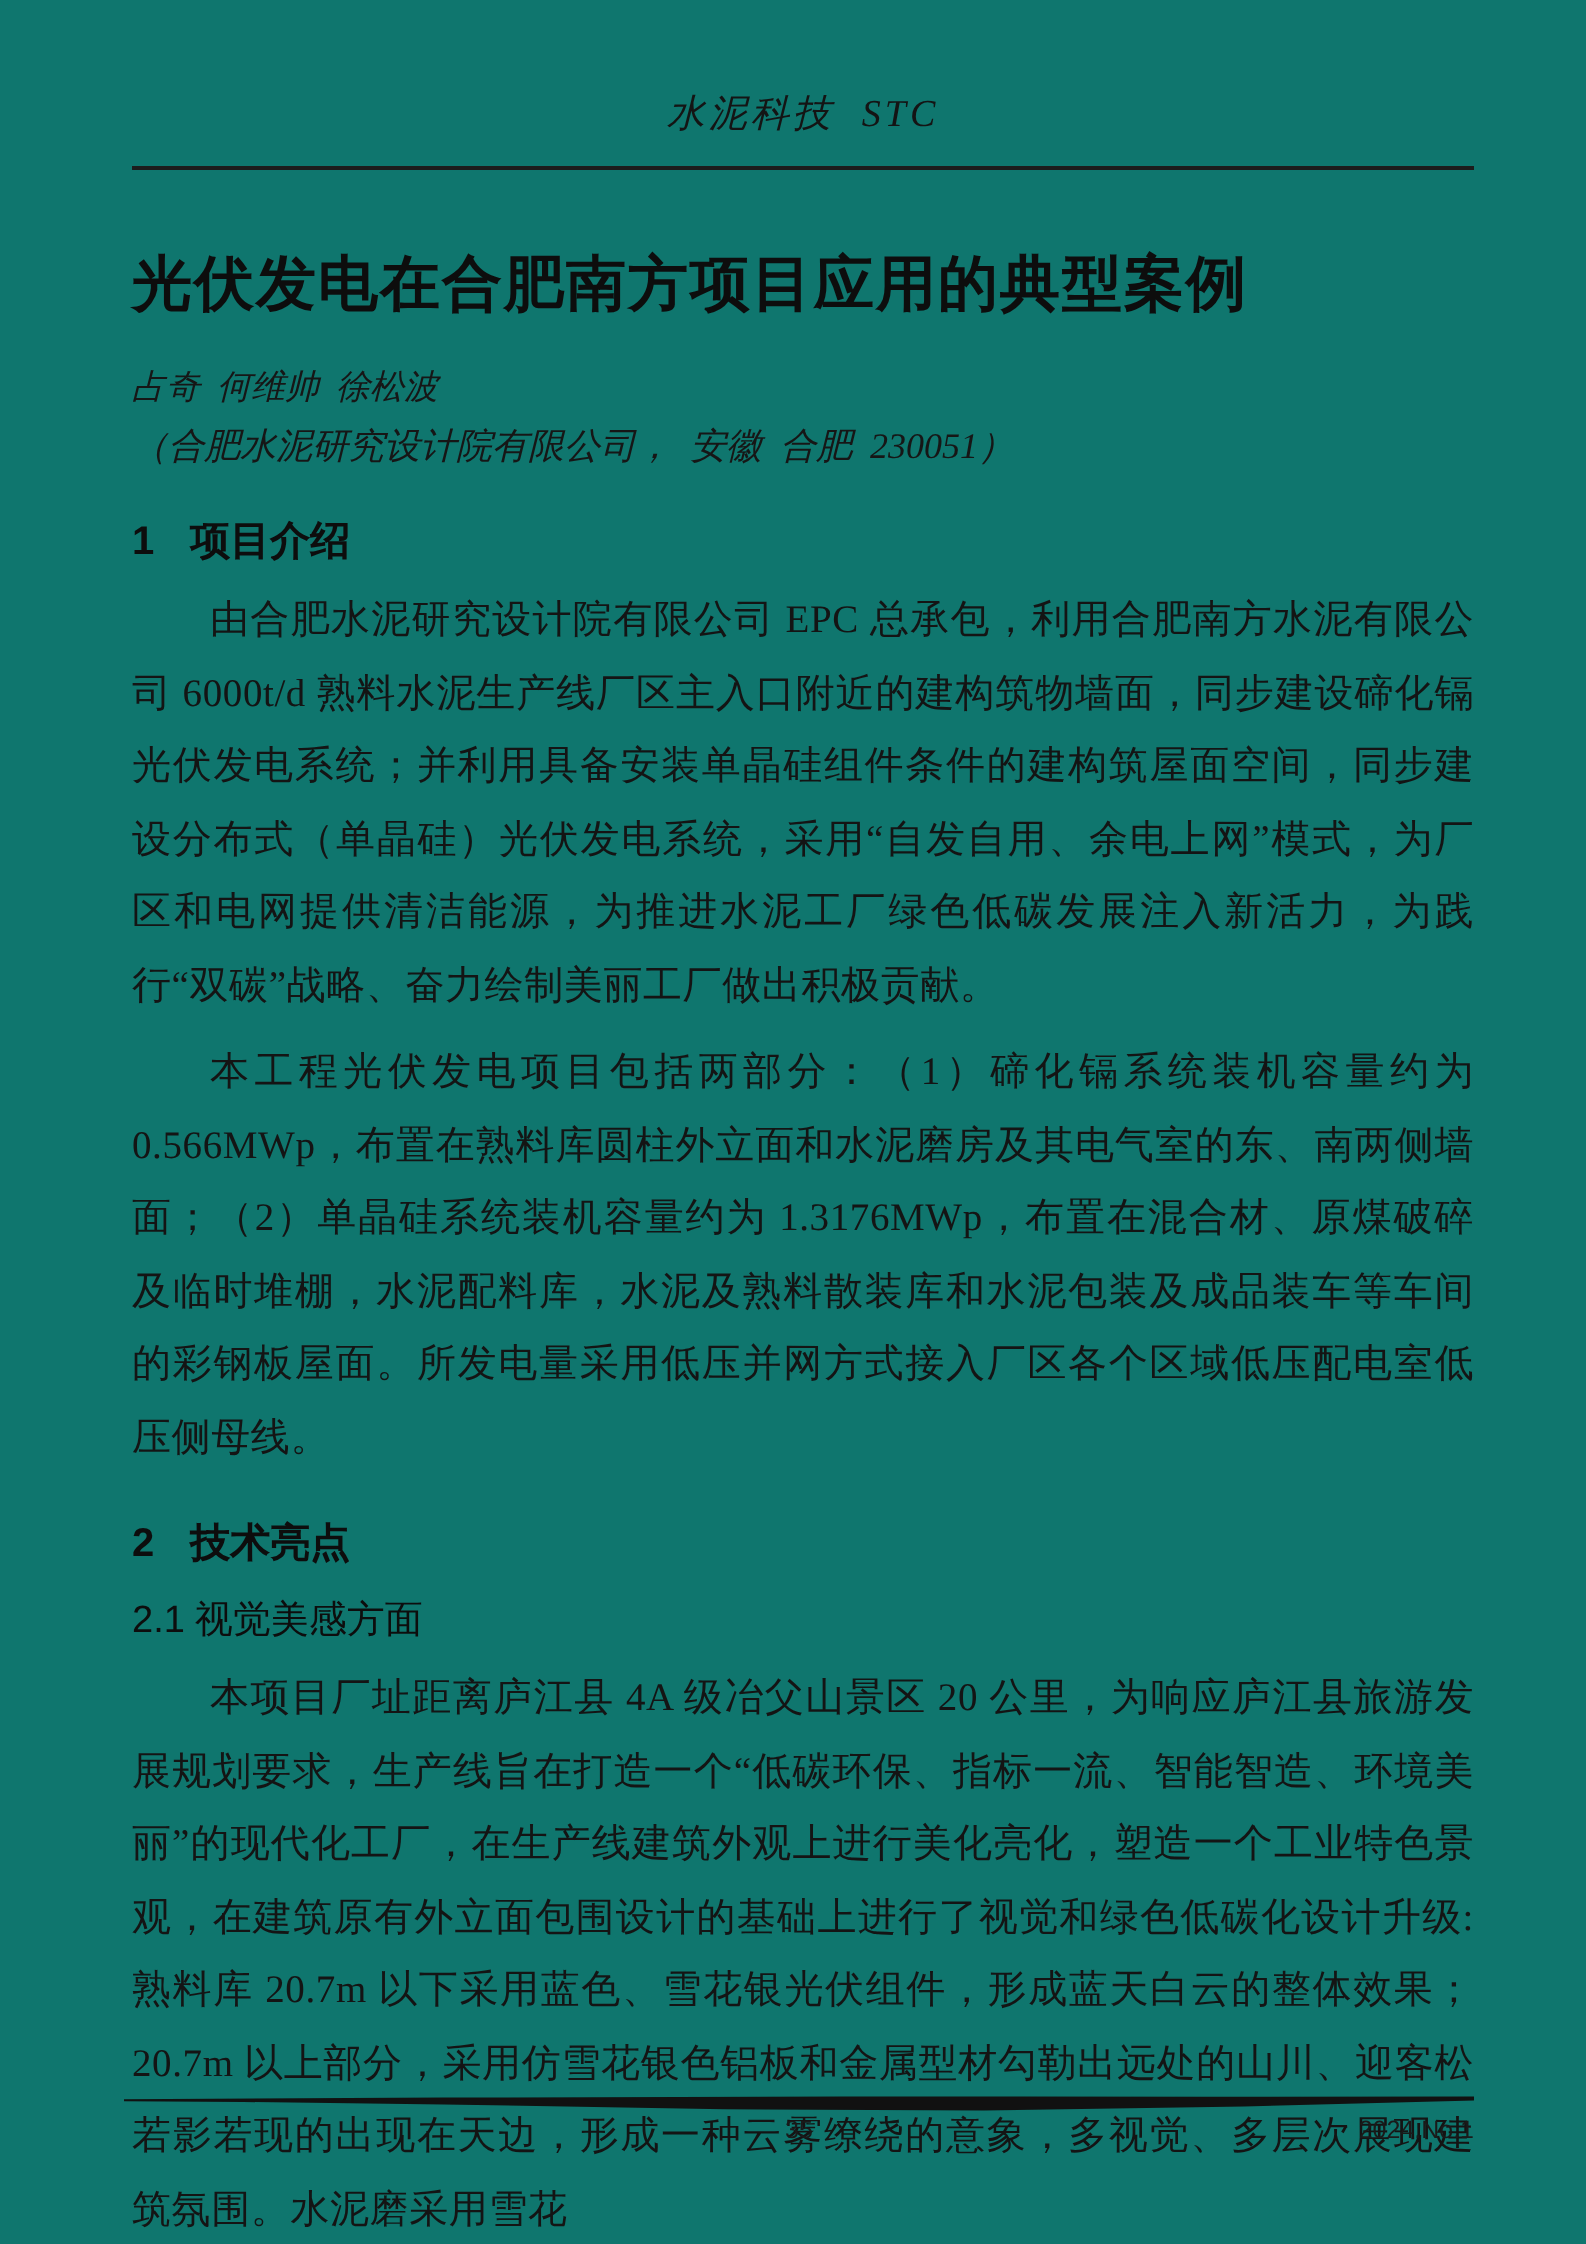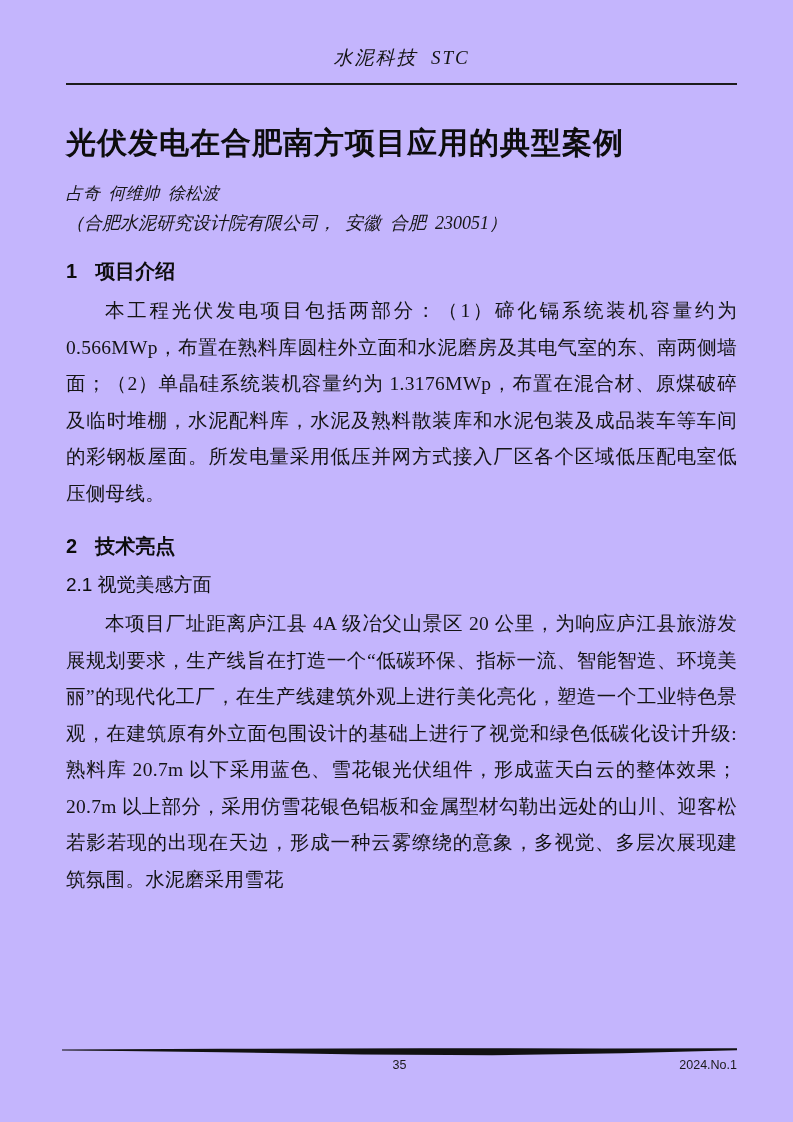--- a/index.html
+++ b/index.html
@@ -2,21 +2,21 @@
 <html><head>
 <meta charset="utf-8">
 <style>
   * { margin: 0; padding: 0; box-sizing: border-box; }
   html, body { background: #ffffff; }
   .page {
     position: relative;
     width: 793px;
     height: 1122px;
     margin: 0 auto;
-    background: #c4b5fd;
+    background: #0f766e;
     color: #111111;
     font-family: "Liberation Serif", "DejaVu Serif", serif;
     padding: 46px 56px 0 66px;
     overflow: hidden;
   }
   .journal-header {
     text-align: center;
     font-size: 19px;
     line-height: 24px;
     font-style: italic;
@@ -122,20 +122,21 @@
   <div class="paper-title">光伏发电在合肥南方项目应用的典型案例</div>
 
   <div class="authors">占奇  何维帅  徐松波</div>
 
   <div class="affiliation">（合肥水泥研究设计院有限公司，  安徽  合肥  230051）</div>
 
   <div class="sec-heading">
     <span class="sec-num">1</span><span>项目介绍</span>
   </div>
 
+  <div class="para">由合肥水泥研究设计院有限公司 EPC 总承包，利用合肥南方水泥有限公司 6000t/d 熟料水泥生产线厂区主入口附近的建构筑物墙面，同步建设碲化镉光伏发电系统；并利用具备安装单晶硅组件条件的建构筑屋面空间，同步建设分布式（单晶硅）光伏发电系统，采用“自发自用、余电上网”模式，为厂区和电网提供清洁能源，为推进水泥工厂绿色低碳发展注入新活力，为践行“双碳”战略、奋力绘制美丽工厂做出积极贡献。</div>
 
   <div class="para">本工程光伏发电项目包括两部分：（1）碲化镉系统装机容量约为 0.566MWp，布置在熟料库圆柱外立面和水泥磨房及其电气室的东、南两侧墙面；（2）单晶硅系统装机容量约为 1.3176MWp，布置在混合材、原煤破碎及临时堆棚，水泥配料库，水泥及熟料散装库和水泥包装及成品装车等车间的彩钢板屋面。所发电量采用低压并网方式接入厂区各个区域低压配电室低压侧母线。</div>
 
   <div class="sec-heading">
     <span class="sec-num">2</span><span>技术亮点</span>
   </div>
 
   <div class="subsec-heading">
     <span class="sec-num">2.1</span><span>视觉美感方面</span>
   </div>

